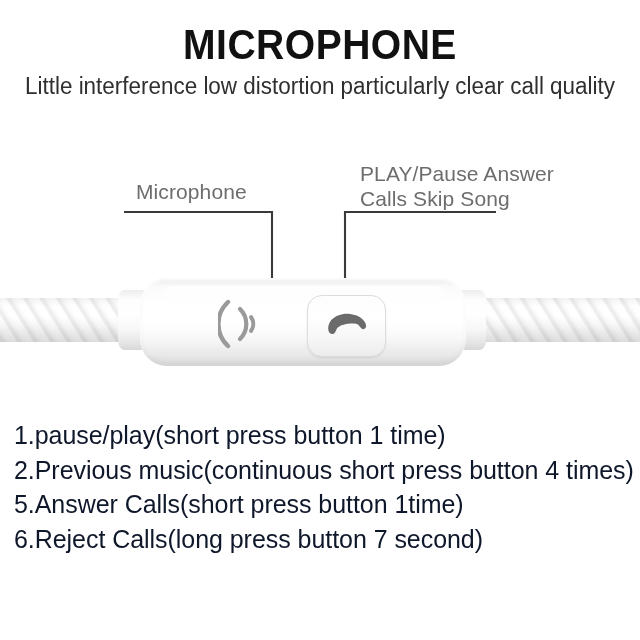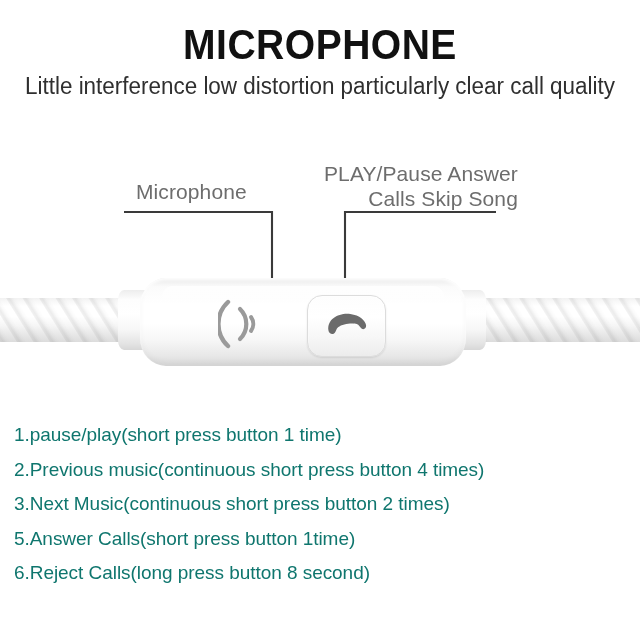--- a/index.html
+++ b/index.html
@@ -62,21 +62,21 @@
     position: absolute;
     color: #6d6d6d;
     font-size: 21px;
     line-height: 25px;
     font-weight: 400;
     font-family: "Liberation Sans", sans-serif;
     white-space: pre-line;
     letter-spacing: 0.1px;
   }
   .callout-mic-label { left: 136px; top: 179px; }
-  .callout-play-label { left: 324px; top: 161px; text-align: right; }
+  .callout-play-label { left: 360px; top: 161px; }
 
   
   .leaders {
     position: absolute;
     left: 0;
     top: 0;
     width: 640px;
     height: 640px;
     pointer-events: none;
   }
@@ -213,23 +213,23 @@
   }
 
   
   .instructions {
     position: absolute;
     left: 14px;
     top: 418px;
     width: 620px;
   }
   .instruction-line {
-    font-size: 19px;
+    font-size: 25px;
     line-height: 34.6px;
-    color: #0f766e;
+    color: #0f172a;
     font-family: "Liberation Sans", sans-serif;
     white-space: nowrap;
     letter-spacing: -0.05px;
   }
 </style>
 </head>
 <body>
 
 <div class="stage">
 
@@ -266,18 +266,17 @@
 
   <div class="answer-button">
     <svg class="handset-icon" viewBox="0 0 52 36">
       <path d="M7,20 C7,8 20,3.5 31,6.5 C40,9 45,15 45,20 C45,23 42,24.5 40,22.5 C38.5,21 38,18.5 36,17.5 C32,15.5 22,15 17,18 C15,19.2 14.5,21.5 13,23 C11,25 7,23.5 7,20 Z" fill="#6b6b6b" transform="rotate(-8 26 18)"></path>
     </svg>
   </div>
 
   <div class="instructions">
     <div class="instruction-line">1.pause/play(short press button 1 time)</div>
     <div class="instruction-line">2.Previous music(continuous short press button 4 times)</div>
-    <div class="instruction-line">3.Next Music(continuous short press button 2 times)</div>
     <div class="instruction-line">5.Answer Calls(short press button 1time)</div>
-    <div class="instruction-line">6.Reject Calls(long press button 8 second)</div>
+    <div class="instruction-line">6.Reject Calls(long press button 7 second)</div>
   </div>
 
 </div>
 
 </body></html>

